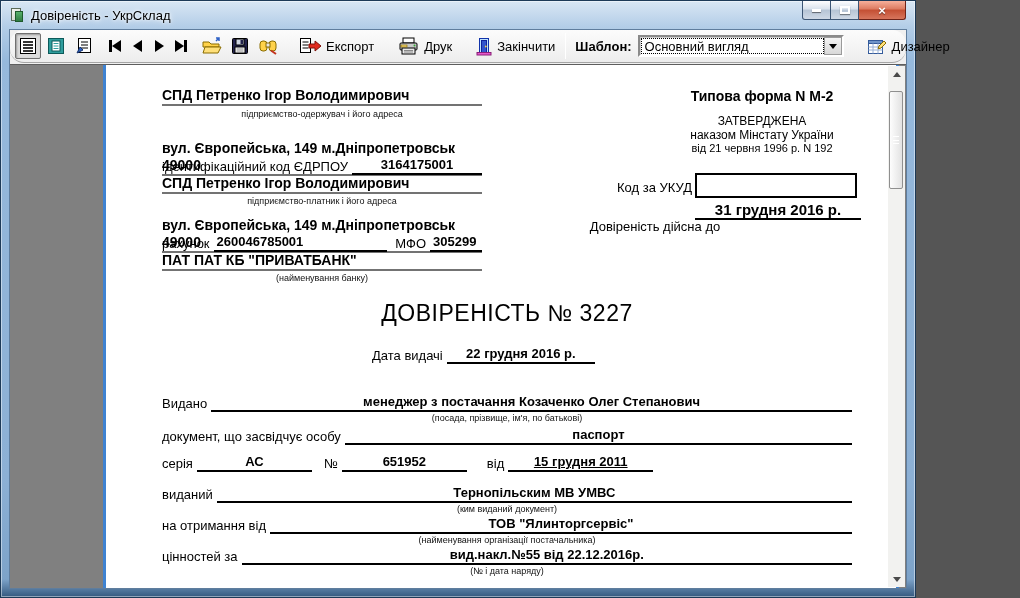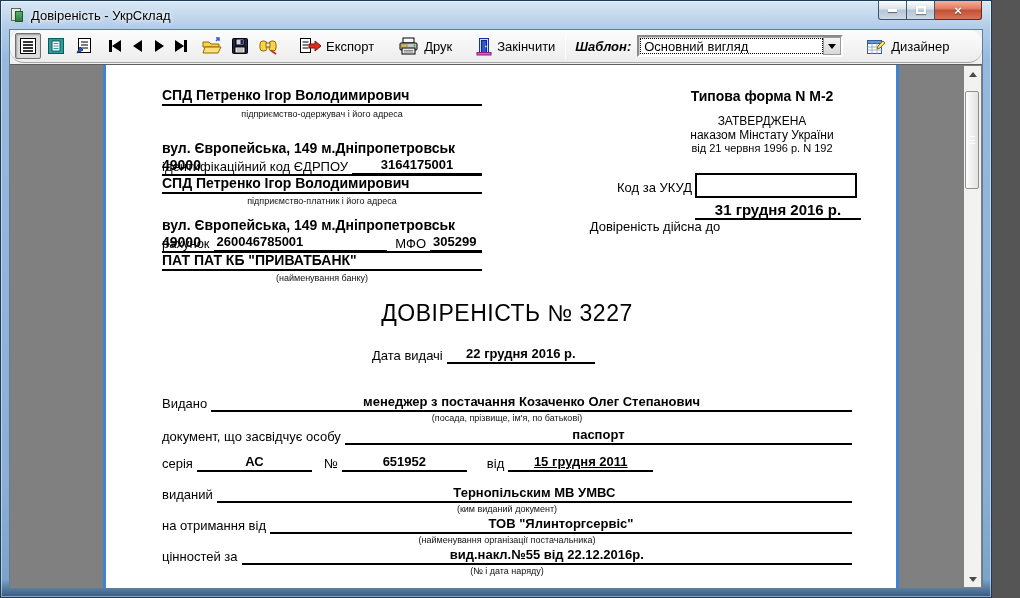--- a/index.html
+++ b/index.html
@@ -1,20 +1,20 @@
 <!DOCTYPE html>
 <html><head>
 <meta charset="utf-8">
 <style>
   html,body{margin:0;padding:0;background:#555;}
   body{width:1020px;height:598px;font-family:"Liberation Sans",sans-serif;-webkit-font-smoothing:antialiased;}
   *{box-sizing:border-box;}
 
   
-  .window{position:relative;width:992px;height:598px;
+  .window{position:relative;width:916px;height:598px;
     background:linear-gradient(180deg,#d9e7f4 0%,#b3cde7 26px,#96b9dc 60px,#8cb0d5 80%,#7da3c9 97%,#35597f 100%);
     border:1px solid #1d3least;border:1px solid #1d3a58;box-shadow:inset 0 0 0 1px rgba(255,255,255,.45);}
   .titlebar{position:absolute;left:0;top:0;right:0;height:28px;display:flex;align-items:center;padding-left:8px;}
   .app-icon{width:16px;height:16px;position:relative;margin-right:6px;}
   .app-icon .doc{position:absolute;left:2px;top:1px;width:10px;height:13px;background:linear-gradient(145deg,#f5f7f2,#c9d2c6);border:1px solid #5a6a58;}
   .app-icon .book{position:absolute;left:6px;top:4px;width:8px;height:11px;background:linear-gradient(180deg,#57b06a,#2f7c41);border:1px solid #1d5a2c;}
   .title-text{font-size:13px;color:#000;text-shadow:0 0 6px #fff,0 0 3px #fff;}
 
   .caption-buttons{position:absolute;right:9px;top:0;display:flex;}
   .cap-btn{height:19px;border:1px solid #3c5574;border-top:none;display:flex;align-items:center;justify-content:center;
@@ -31,21 +31,21 @@
 
   
   .toolbar{position:absolute;left:0;right:0;top:0;height:33px;display:flex;align-items:center;
     background:linear-gradient(180deg,#fcfcfc,#ededed);border-bottom:1px solid #a5a5a5;padding:0 4px;white-space:nowrap;border-radius:14px;}
   .tbtn{width:26px;height:26px;display:flex;align-items:center;justify-content:center;margin:0 1px;border:1px solid transparent;border-radius:2px;flex:0 0 auto;}
   .tbtn.pressed{border:1px solid #707070;background:#dcdcdc;box-shadow:inset 1px 1px 2px rgba(0,0,0,.3);}
   .tgroup{display:flex;align-items:center;margin:0 1px;flex:0 0 auto;}
   .tlabel{font-size:13px;color:#000;margin-left:5px;}
   .gap6{width:6px;flex:0 0 auto;} .gap16{width:16px;flex:0 0 auto;} .gap22{width:22px;flex:0 0 auto;}
   .sep{width:1px;height:26px;background:#9a9a9a;border-right:1px solid #fff;margin:0 9px;flex:0 0 auto;}
-  .bold{font-weight:bold;font-style:italic;}
+  .bold{font-weight:bold;}
 
   
   .nav{width:22px;height:24px;display:flex;align-items:center;justify-content:center;flex:0 0 auto;}
   .tri-l{width:0;height:0;border-right:9px solid #000;border-top:6px solid transparent;border-bottom:6px solid transparent;}
   .tri-r{width:0;height:0;border-left:9px solid #000;border-top:6px solid transparent;border-bottom:6px solid transparent;}
   .bar{width:3px;height:12px;background:#000;}
 
   
   .combo{width:206px;height:22px;margin-left:6px;background:#fff;border-top:2px solid #8a8a8a;border-left:2px solid #8a8a8a;border-bottom:2px solid #fff;border-right:2px solid #fff;box-shadow:1px 1px 0 #d0d0d0 inset;display:flex;align-items:center;position:relative;flex:0 0 auto;}
   .combo-text{flex:1;font-size:13px;padding:0 3px;border:1px dotted #000;height:16px;line-height:15px;margin-left:1px;overflow:hidden;}
@@ -57,21 +57,21 @@
   .page{position:absolute;left:93px;top:-4px;width:796px;height:540px;background:#fff;
     border-left:3px solid #3f83d2;border-right:3px solid #3f83d2;}
   .doc{position:absolute;left:0;top:0;right:0;bottom:0;color:#000;}
 
   .row{position:absolute;display:flex;align-items:flex-end;font-size:13px;line-height:16px;}
   .lbl{flex:0 0 auto;padding-right:4px;}
   .fld{border-bottom:2px solid #000;text-align:center;font-weight:bold;overflow:visible;}
   .fld.grow{flex:1;}
   .fld.left{text-align:left;padding-left:3px;}
   .caption{position:absolute;font-size:9px;text-align:center;color:#111;}
-  .uline-row{position:absolute;font-size:14px;font-weight:bold;border-bottom:2px solid #000000;line-height:17px;}
+  .uline-row{position:absolute;font-size:14px;font-weight:bold;border-bottom:2px solid #737373;line-height:17px;}
   .rcol{position:absolute;text-align:center;}
   .box{position:absolute;border:2px solid #000;background:#fff;}
   .doc-title{position:absolute;left:12px;right:0;text-align:center;font-size:23px;font-weight:normal;letter-spacing:.5px;}
 
   
   .vscroll{position:absolute;right:1px;top:1px;bottom:1px;width:17px;background:#f2f2f0;}
   .scroll-arrow{position:absolute;left:0;width:17px;height:16px;display:flex;align-items:center;justify-content:center;}
   .tri-up-s{width:0;height:0;border-bottom:5px solid #4a4a4a;border-left:4px solid transparent;border-right:4px solid transparent;}
   .tri-dn-s{width:0;height:0;border-top:5px solid #4a4a4a;border-left:4px solid transparent;border-right:4px solid transparent;}
   .thumb{position:absolute;left:1px;width:14px;top:25px;height:98px;background:linear-gradient(90deg,#fdfdfd,#e2e2e2);border:1px solid #8f8f8f;border-radius:2px;}

